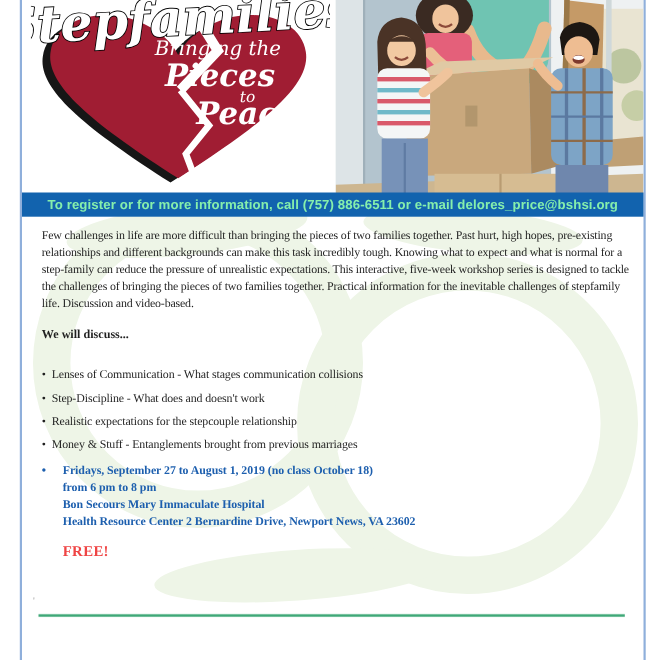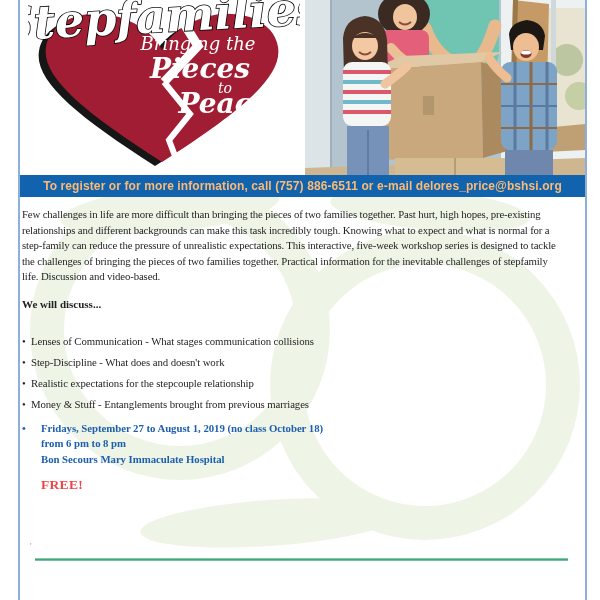--- a/index.html
+++ b/index.html
@@ -21,26 +21,26 @@
   .wm.l2 { left:330px; top:190px; width:200px; height:40px; transform:rotate(5deg); }
   .wm.l3 { left:140px; top:500px; width:260px; height:46px; transform:rotate(-4deg); }
 
   
   .heart-wrap { position:absolute; left:28px; top:0; width:272px; height:174px; overflow:hidden; }
   .photo-wrap { position:absolute; left:305px; top:0; width:280px; height:176px; overflow:hidden; }
   .photo-wrap svg, .heart-wrap svg { display:block; }
 
   .banner {
     position:absolute; left:20px; top:175px; width:565px; height:22px;
-    background:#1263ae; color:#fdba74; text-align:center;
+    background:#1263ae; color:#86efac; text-align:center;
     font-family:"Liberation Sans", sans-serif; font-size:12px; font-weight:bold;
     line-height:22px; letter-spacing:0.1px;
   }
 
-  .content { position:absolute; left:22px; top:207px; width:534px; }
+  .content { position:absolute; left:38px; top:207px; width:534px; }
   .intro {
     font-size:10.8px; line-height:15.6px; letter-spacing:-0.15px;
     margin-bottom:13px;
   }
   .discuss-heading { font-size:11px; font-weight:bold; margin-bottom:24px; }
   ul.discuss-list { list-style:none; }
   ul.discuss-list li {
     font-size:10.8px; line-height:15px; margin-bottom:6px;
     padding-left:9px; position:relative; white-space:pre-line; letter-spacing:-0.1px;
   }
@@ -174,20 +174,21 @@
       <li>Realistic expectations for the stepcouple relationship</li>
       <li>Money &amp; Stuff - Entanglements brought from previous marriages</li>
     </ul>
 
     <div class="event-block">
       <span class="event-bullet">•</span>
       <div class="event-lines">
         <div>Fridays, September 27 to August 1, 2019 (no class October 18)</div>
         <div>from 6 pm to 8 pm</div>
         <div>Bon Secours Mary Immaculate Hospital</div>
+        <div>Health Resource Center 2 Bernardine Drive, Newport News, VA 23602</div>
       </div>
     </div>
 
     <div class="free">FREE!</div>
   </div>
 
   <span class="footnote-mark">'</span>
   <div class="green-rule"></div>
 
 </div>

